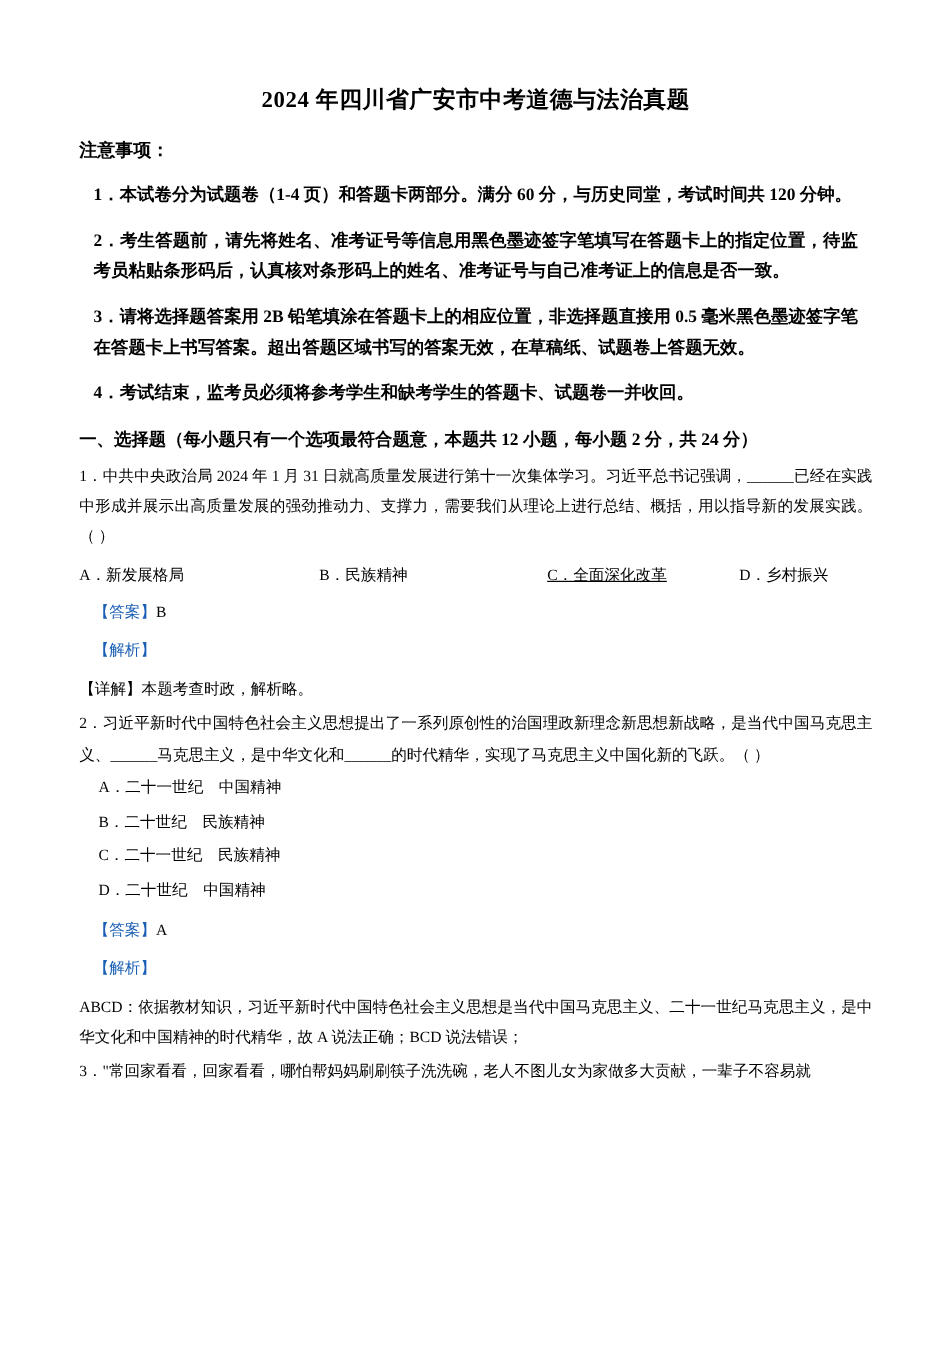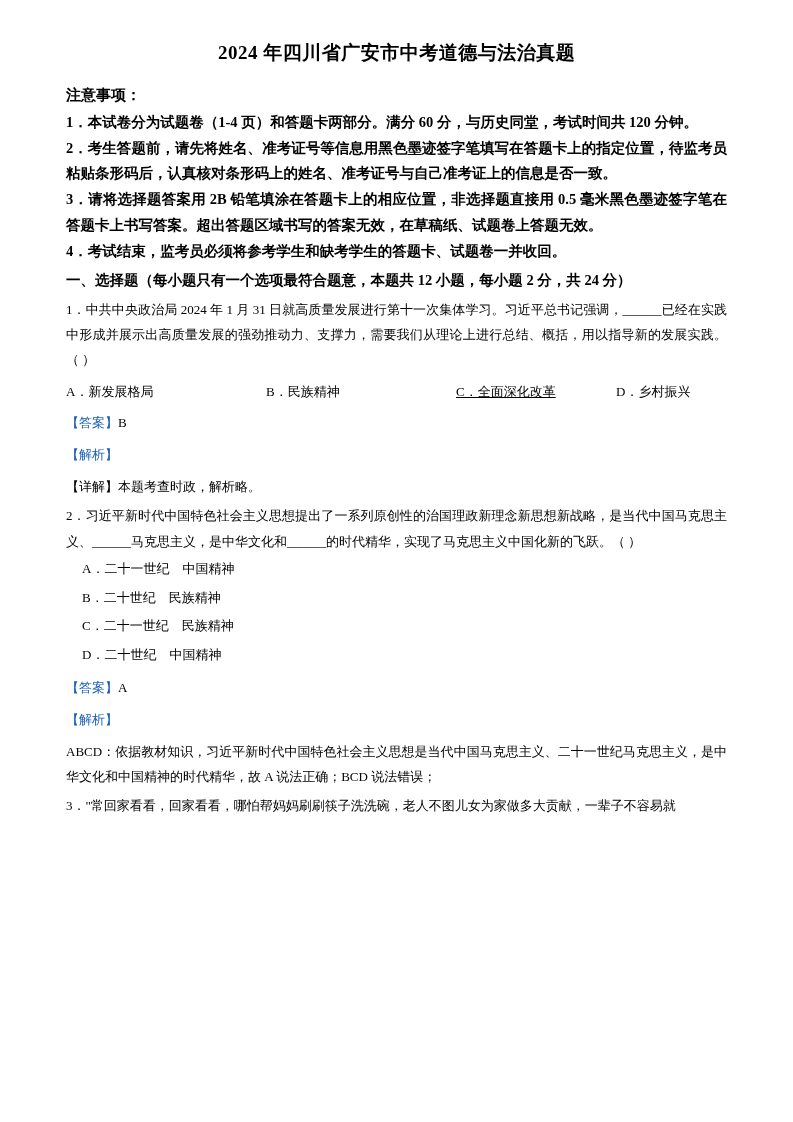--- a/index.html
+++ b/index.html
@@ -12,42 +12,42 @@
     height: 1122px;
     font-family: "Liberation Serif", "DejaVu Serif", serif;
     color: #000000;
     position: relative;
     overflow: hidden;
   }
   .page {
     width: 793px;
     height: 1122px;
     box-sizing: border-box;
-    padding: 29px 66px 0 66px;
+    padding: 60px 66px 0 66px;
     position: relative;
   }
   .doc-title {
     text-align: center;
     font-size: 19px;
     font-weight: bold;
     letter-spacing: 0.5px;
     margin: 10px 0 14px 0;
     line-height: 1.5;
   }
   .notice-head {
     font-size: 15px;
     font-weight: bold;
     margin: 6px 0 2px 0;
     line-height: 1.75;
   }
   .notice-item {
     font-size: 14.5px;
     font-weight: bold;
     line-height: 1.78;
-    margin: 0;
+    margin: 12px;
     text-align: justify;
   }
   .section-head {
     font-size: 14.5px;
     font-weight: bold;
     line-height: 1.8;
     margin: 2px 0 2px 0;
   }
   .q-text {
     font-size: 13px;
@@ -69,21 +69,21 @@
   .opt-w3 { width: 160px; text-decoration: underline; }
   .opt-line {
     font-size: 13px;
     line-height: 2.05;
     margin: 2px 0 0 0;
     padding-left: 16px;
   }
   .tag-line {
     font-size: 13px;
     line-height: 2.0;
-    margin: 6px 0 0 0;
+    margin: 6px 0 0 12px;
   }
   .tag {
     color: #1a5fb4;
   }
   .ans-text {
     color: #000000;
   }
   .detail-line {
     font-size: 13px;
     line-height: 1.95;

